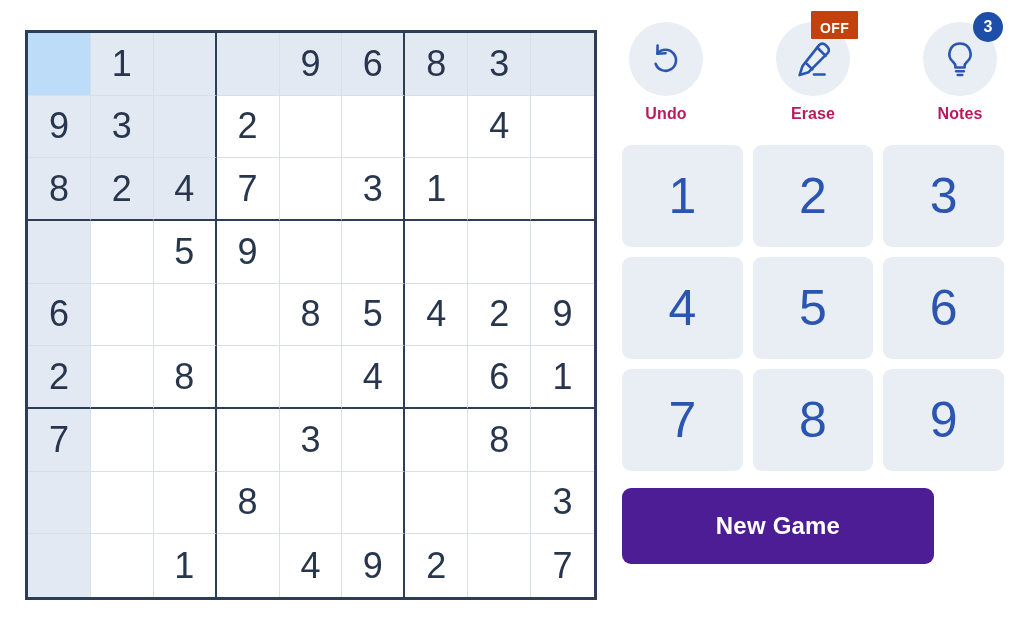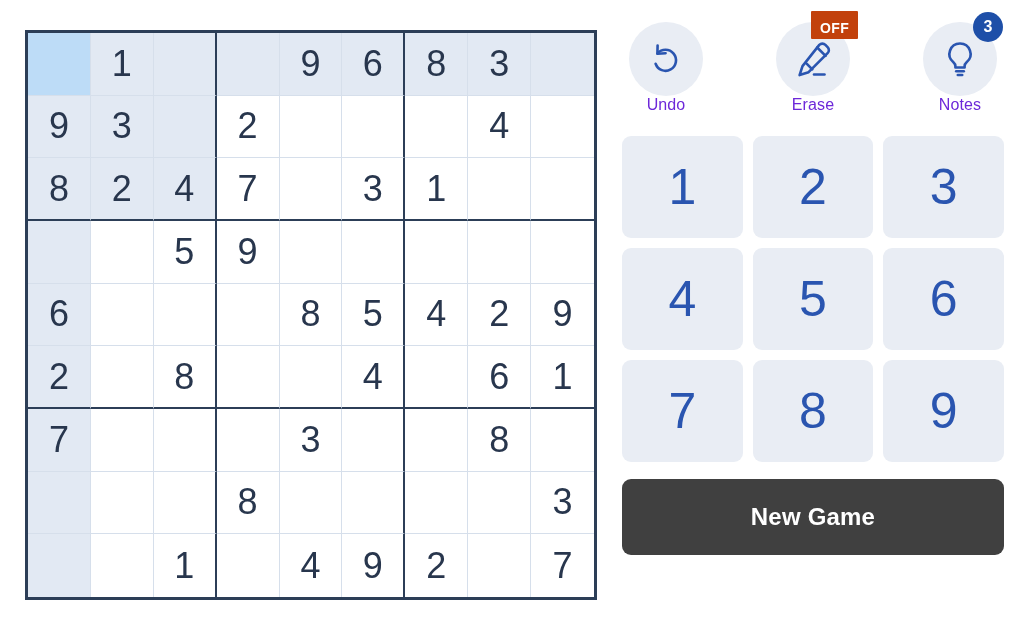--- a/index.html
+++ b/index.html
@@ -97,24 +97,24 @@
     position: relative;
     width: 74px;
     height: 74px;
     border-radius: 50%;
     background: #e9edf4;
     display: flex;
     align-items: center;
     justify-content: center;
   }
   .action-label {
-    margin-top: 0;
+    margin-top: 9px;
     font-size: 16px;
-    font-weight: 400;
-    color: #6d28d9;
+    font-weight: 700;
+    color: #be185d;
     letter-spacing: .1px;
   }
   .badge-off {
     position: absolute;
     top: -11px;
     right: -8px;
     background: #c2410c;
     color: #ffffff;
     font-size: 14px;
     font-weight: 700;
@@ -159,23 +159,23 @@
     display: flex;
     align-items: center;
     justify-content: center;
     cursor: pointer;
     line-height: 1;
   }
 
   
   .newgame {
     margin-top: 17px;
-    width: 382px;
+    width: 312px;
     height: 76px;
-    background: #404040;
+    background: #4c1d95;
     border: none;
     border-radius: 9px;
     color: #ffffff;
     font-size: 24px;
     font-weight: 700;
     font-family: "Liberation Sans", "DejaVu Sans", sans-serif;
     cursor: pointer;
     letter-spacing: .2px;
   }
 

